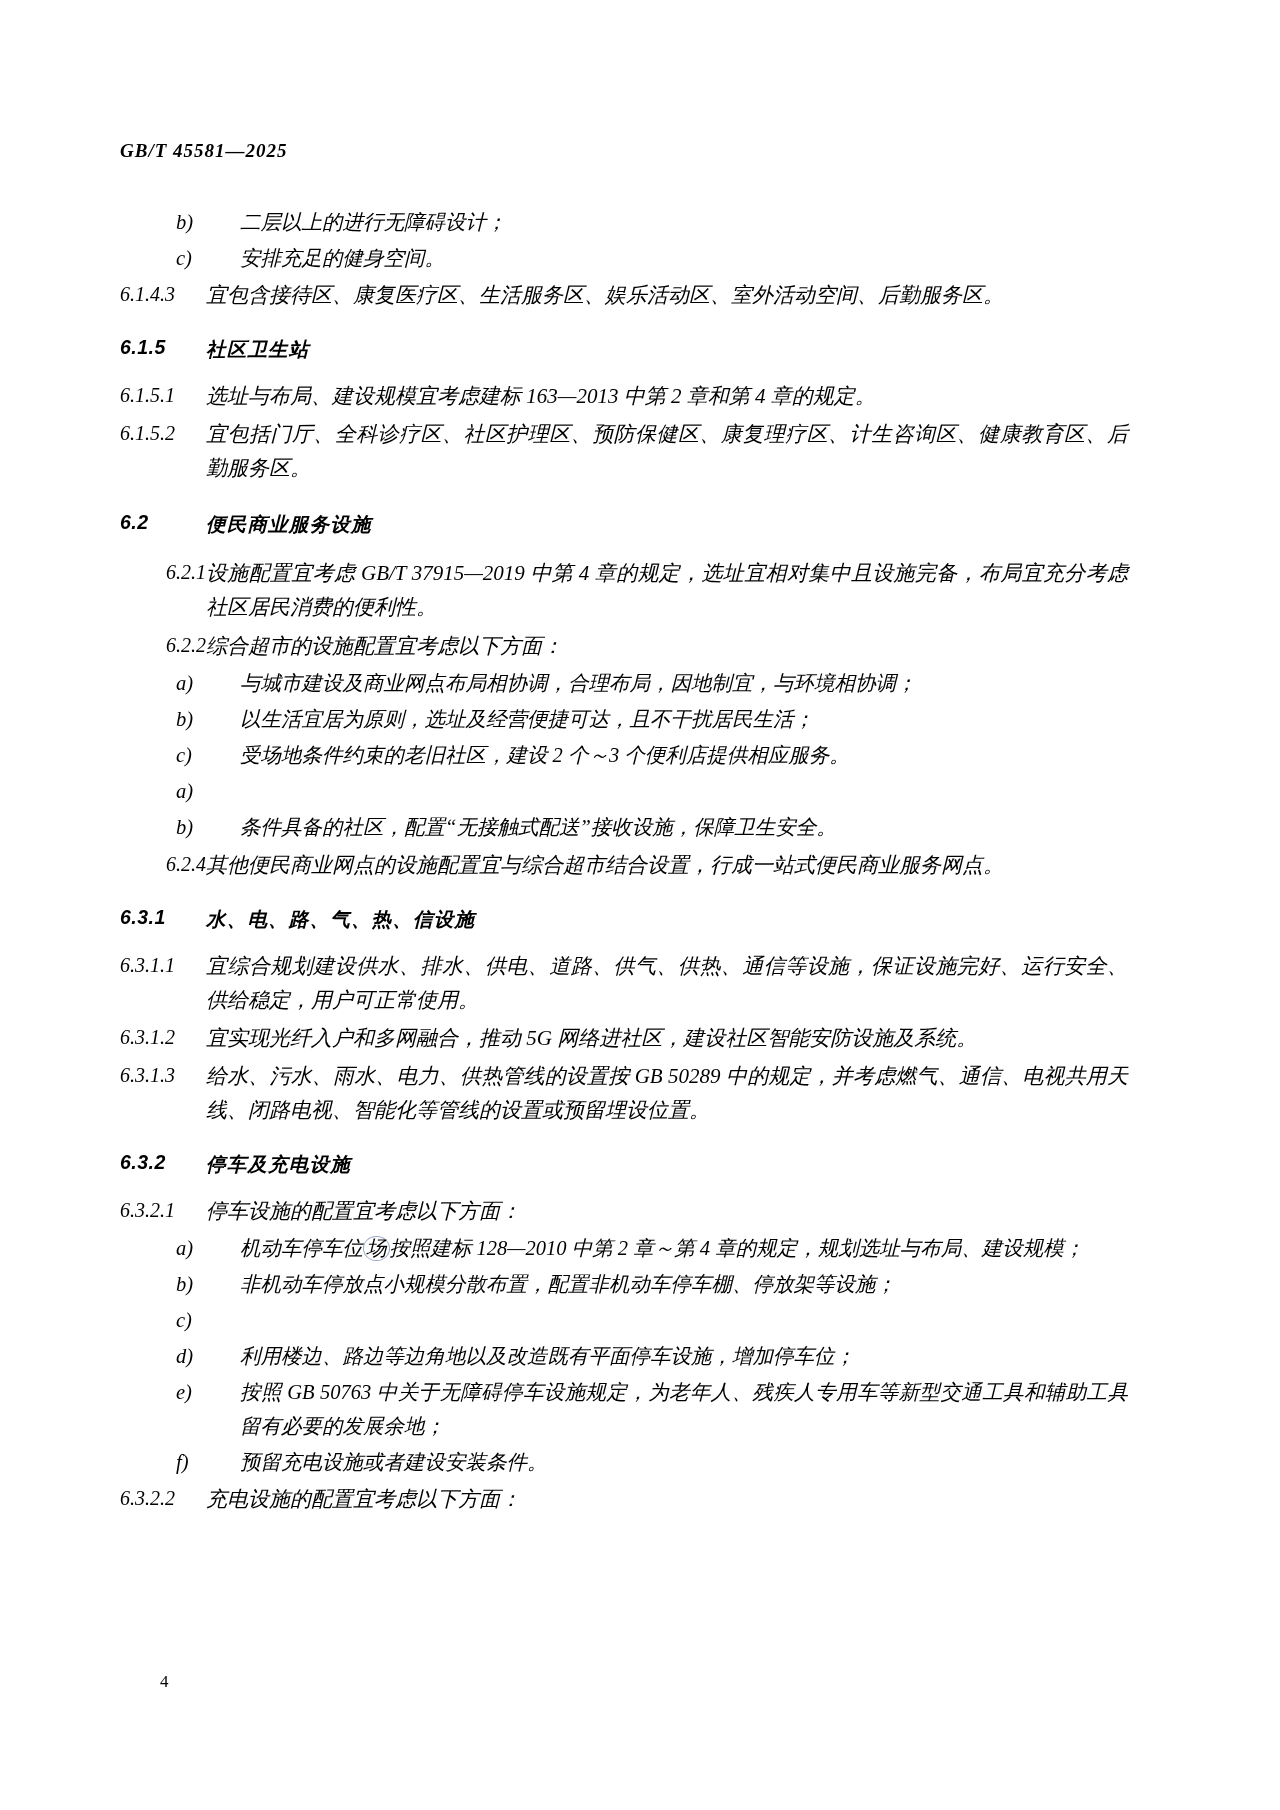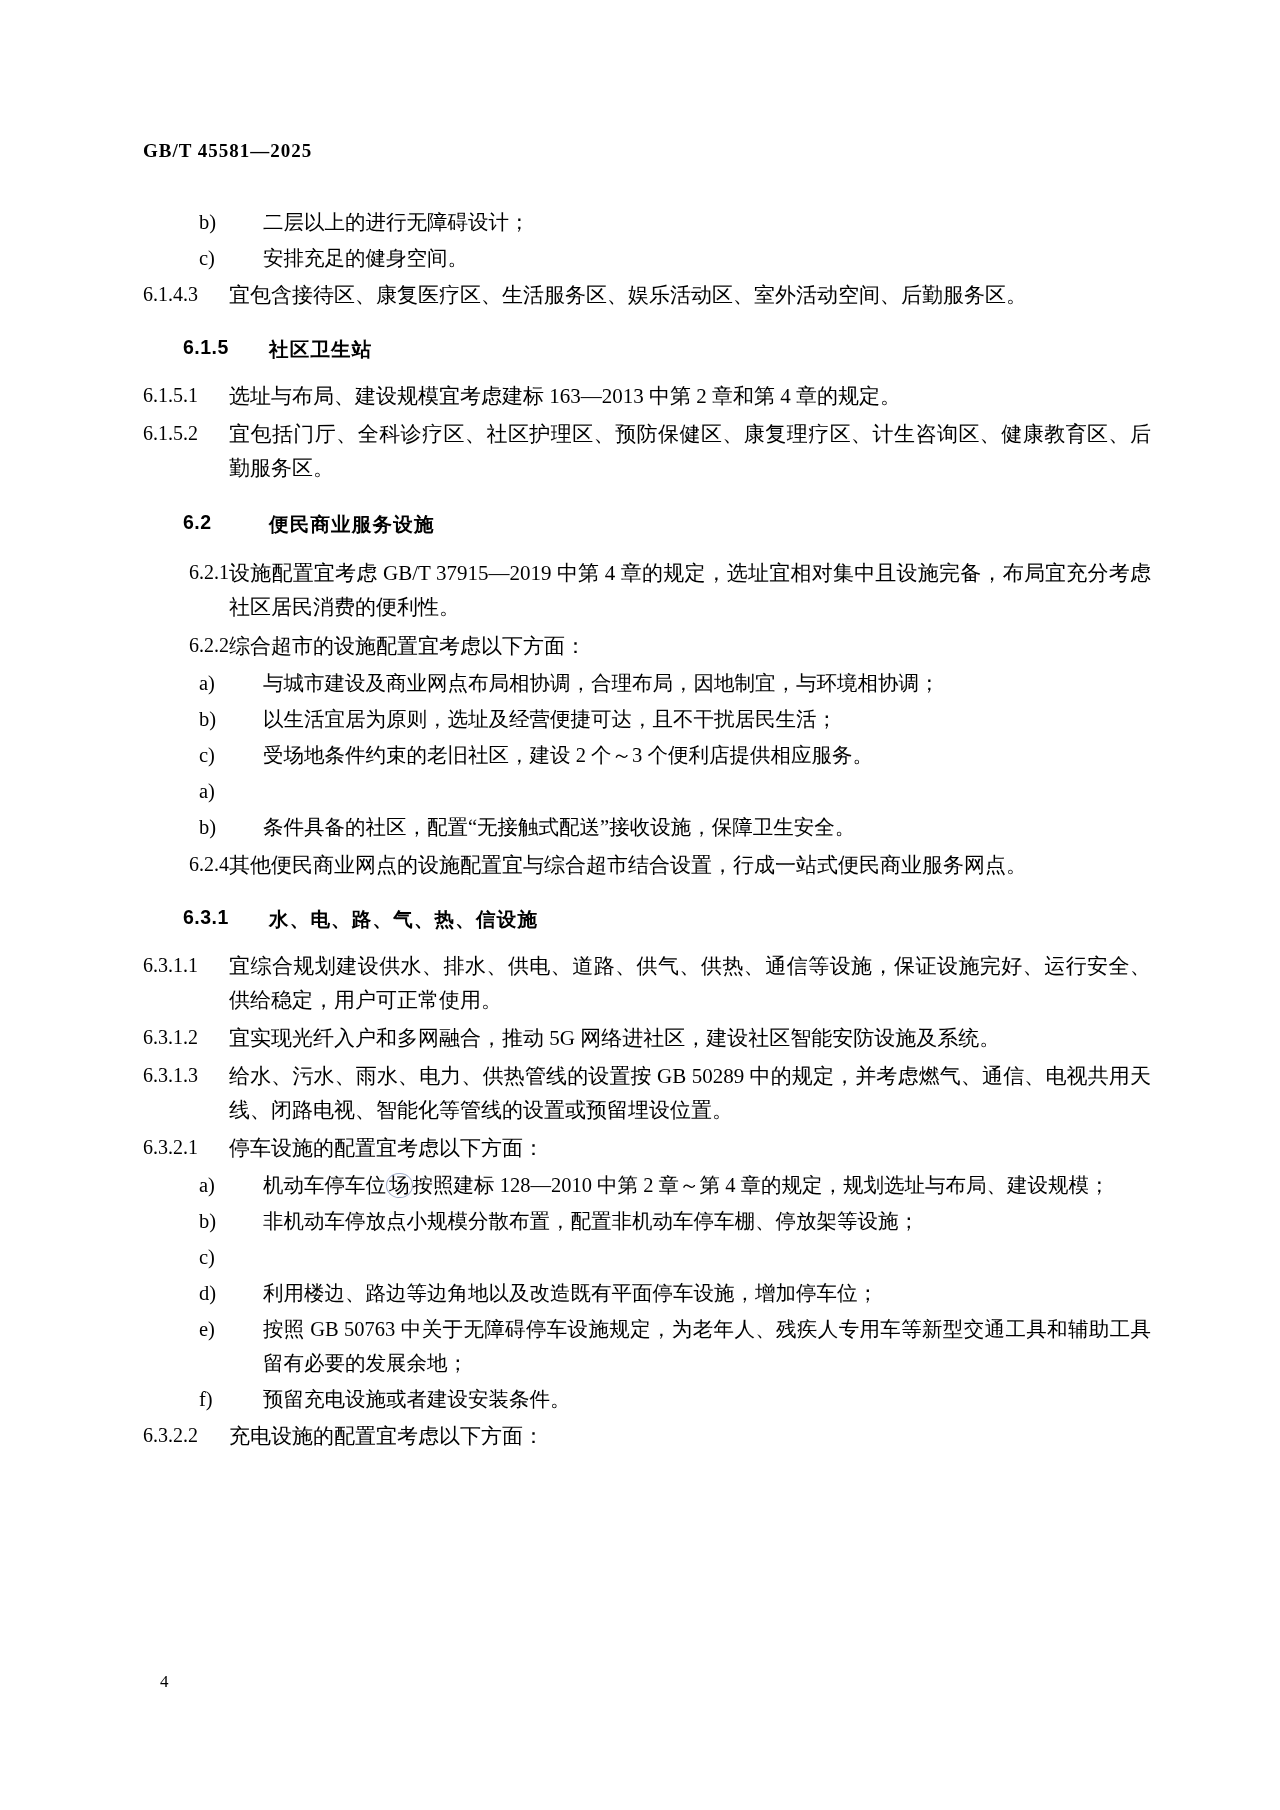--- a/index.html
+++ b/index.html
@@ -11,23 +11,24 @@
     position: relative;
     width: 1280px;
     height: 1810px;
     background: #ffffff;
     font-family: "Liberation Serif", "DejaVu Serif", serif;
     color: #000000;
     box-sizing: border-box;
   }
   .sheet {
     position: absolute;
-    left: 143px;
+    left: 120px;
     top: 140px;
     width: 1008px;
+    font-style: italic;
   }
   .header {
     font-family: "Liberation Serif", serif;
     font-size: 19px;
     letter-spacing: 0.5px;
     font-weight: bold;
     margin-bottom: 44px;
   }
   .header .std-no {
     letter-spacing: 1px;
@@ -62,21 +63,20 @@
     font-family: "Liberation Sans", sans-serif;
     font-weight: bold;
     font-size: 19.5px;
     margin: 26px 0 18px 0;
     letter-spacing: 1.2px;
   }
   .heading .num {
     flex: 0 0 auto;
     width: 86px;
     letter-spacing: 0.5px;
-    margin-left: 40px;
   }
   .heading .body { flex: 1 1 auto; }
   .heading.sub { margin: 24px 0 16px 0; }
 
   
   .litem {
     display: flex;
     align-items: flex-start;
     margin: 0 0 3px 0;
   }
@@ -205,20 +205,24 @@
     <div class="clause">
       <div class="num w-clause3">6.3.1.2</div>
       <div class="body">宜实现光纤入户和多网融合，推动 5G 网络进社区，建设社区智能安防设施及系统。</div>
     </div>
 
     <div class="clause">
       <div class="num w-clause3">6.3.1.3</div>
       <div class="body">给水、污水、雨水、电力、供热管线的设置按 GB 50289 中的规定，并考虑燃气、通信、电视共用天线、闭路电视、智能化等管线的设置或预留埋设位置。</div>
     </div>
 
+    <div class="heading sub">
+      <div class="num">6.3.2</div>
+      <div class="body">停车及充电设施</div>
+    </div>
 
     <div class="clause">
       <div class="num w-clause3">6.3.2.1</div>
       <div class="body">停车设施的配置宜考虑以下方面：</div>
     </div>
 
     <div class="litem">
       <div class="mark">a)</div>
       <div class="body"><span>机动车停车位</span><span class="circled">场</span><span>按照建标 128—2010 中第 2 章～第 4 章的规定，规划选址与布局、建设规模；</span></div>
     </div>

